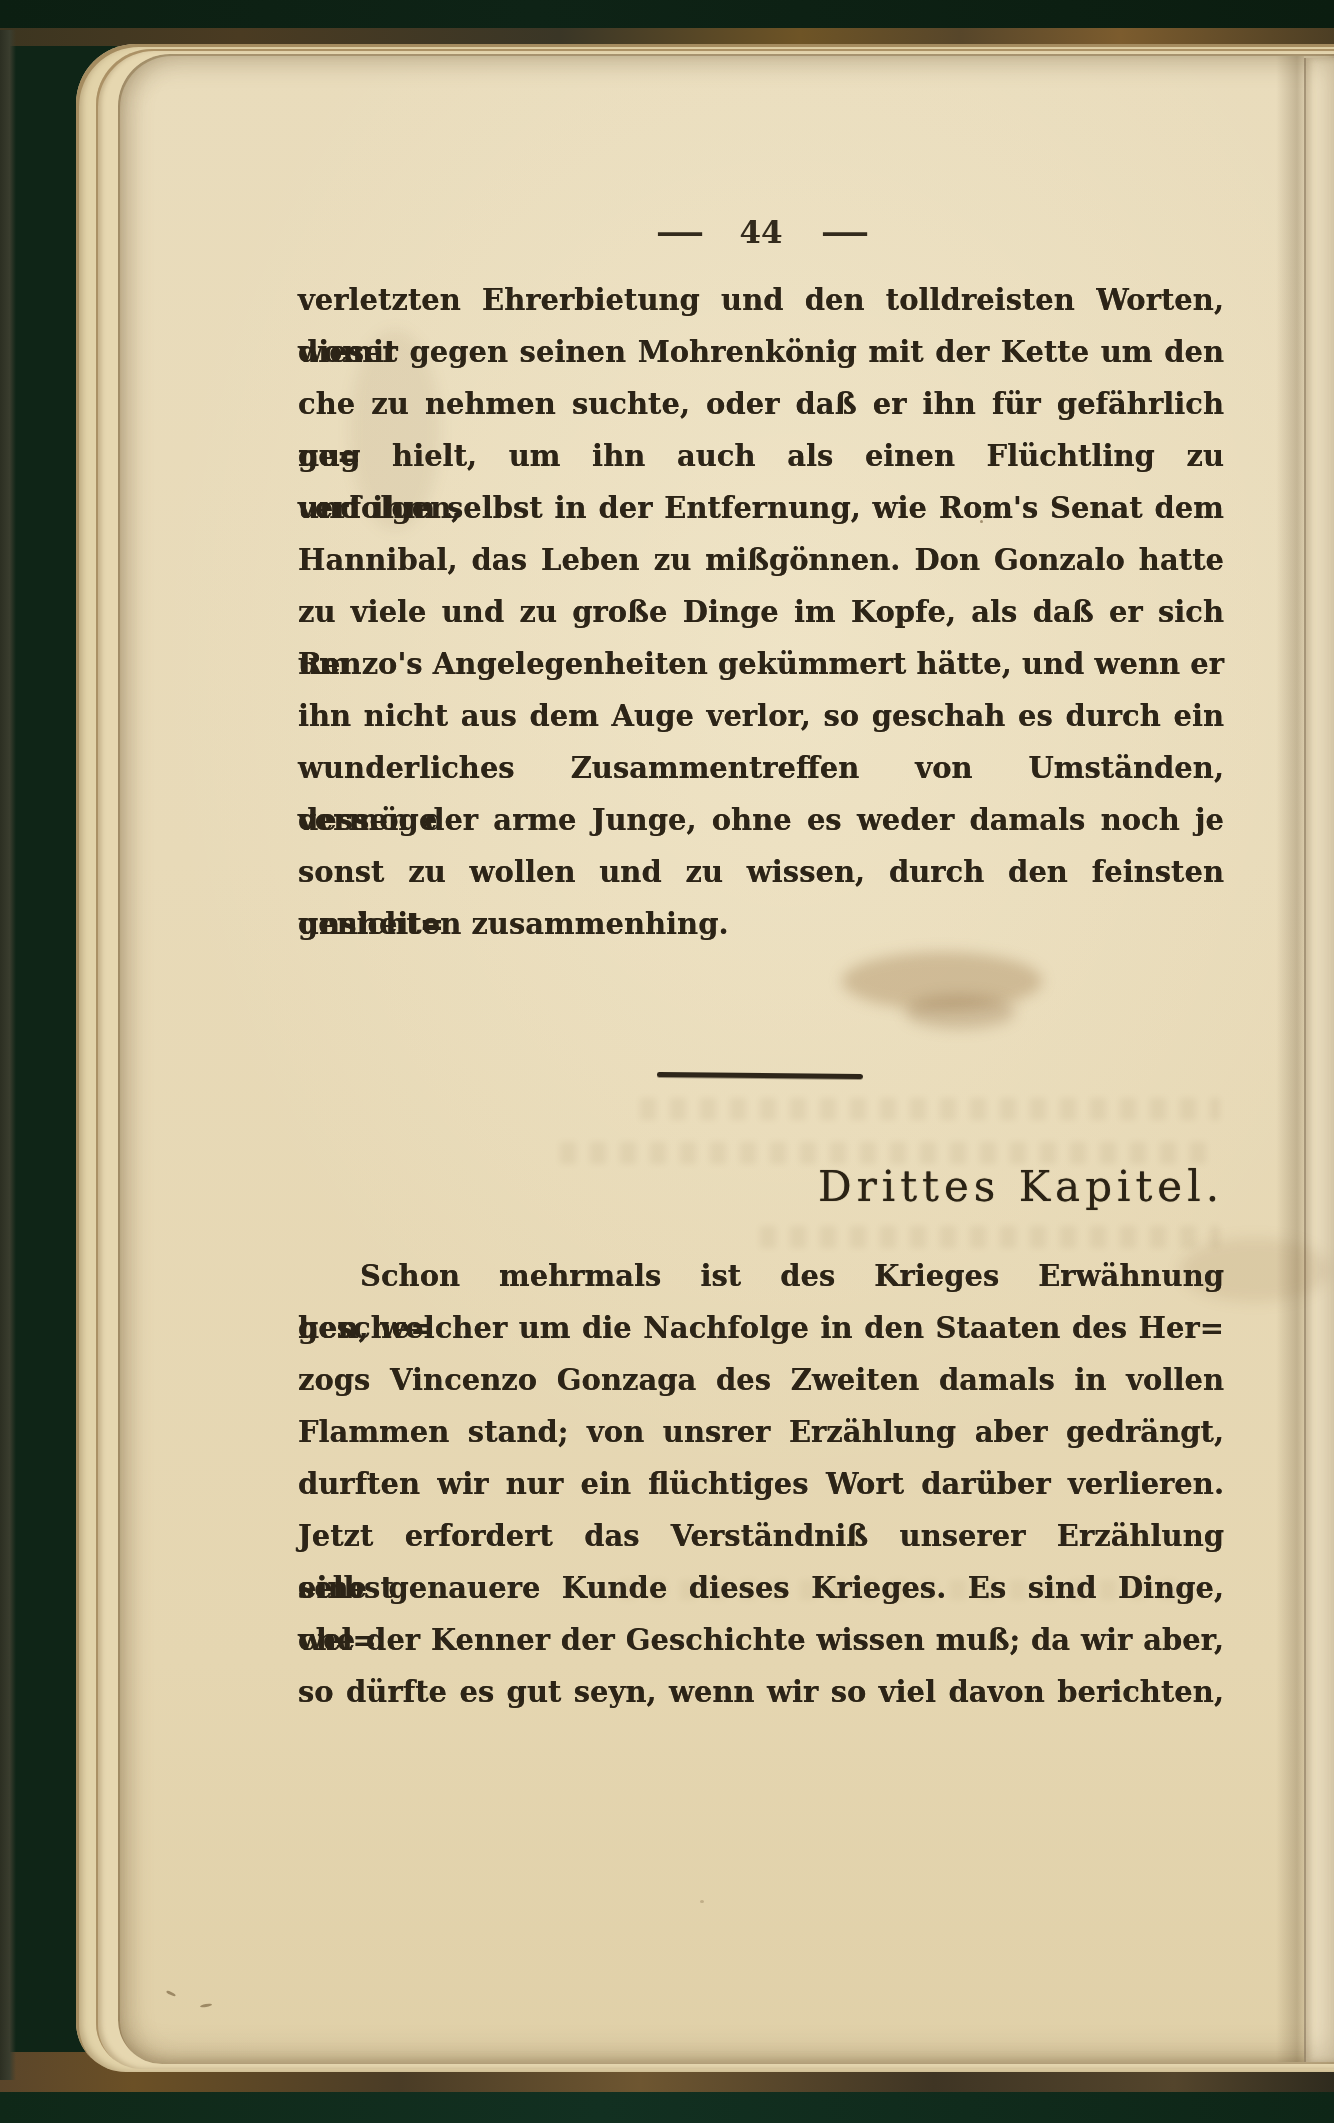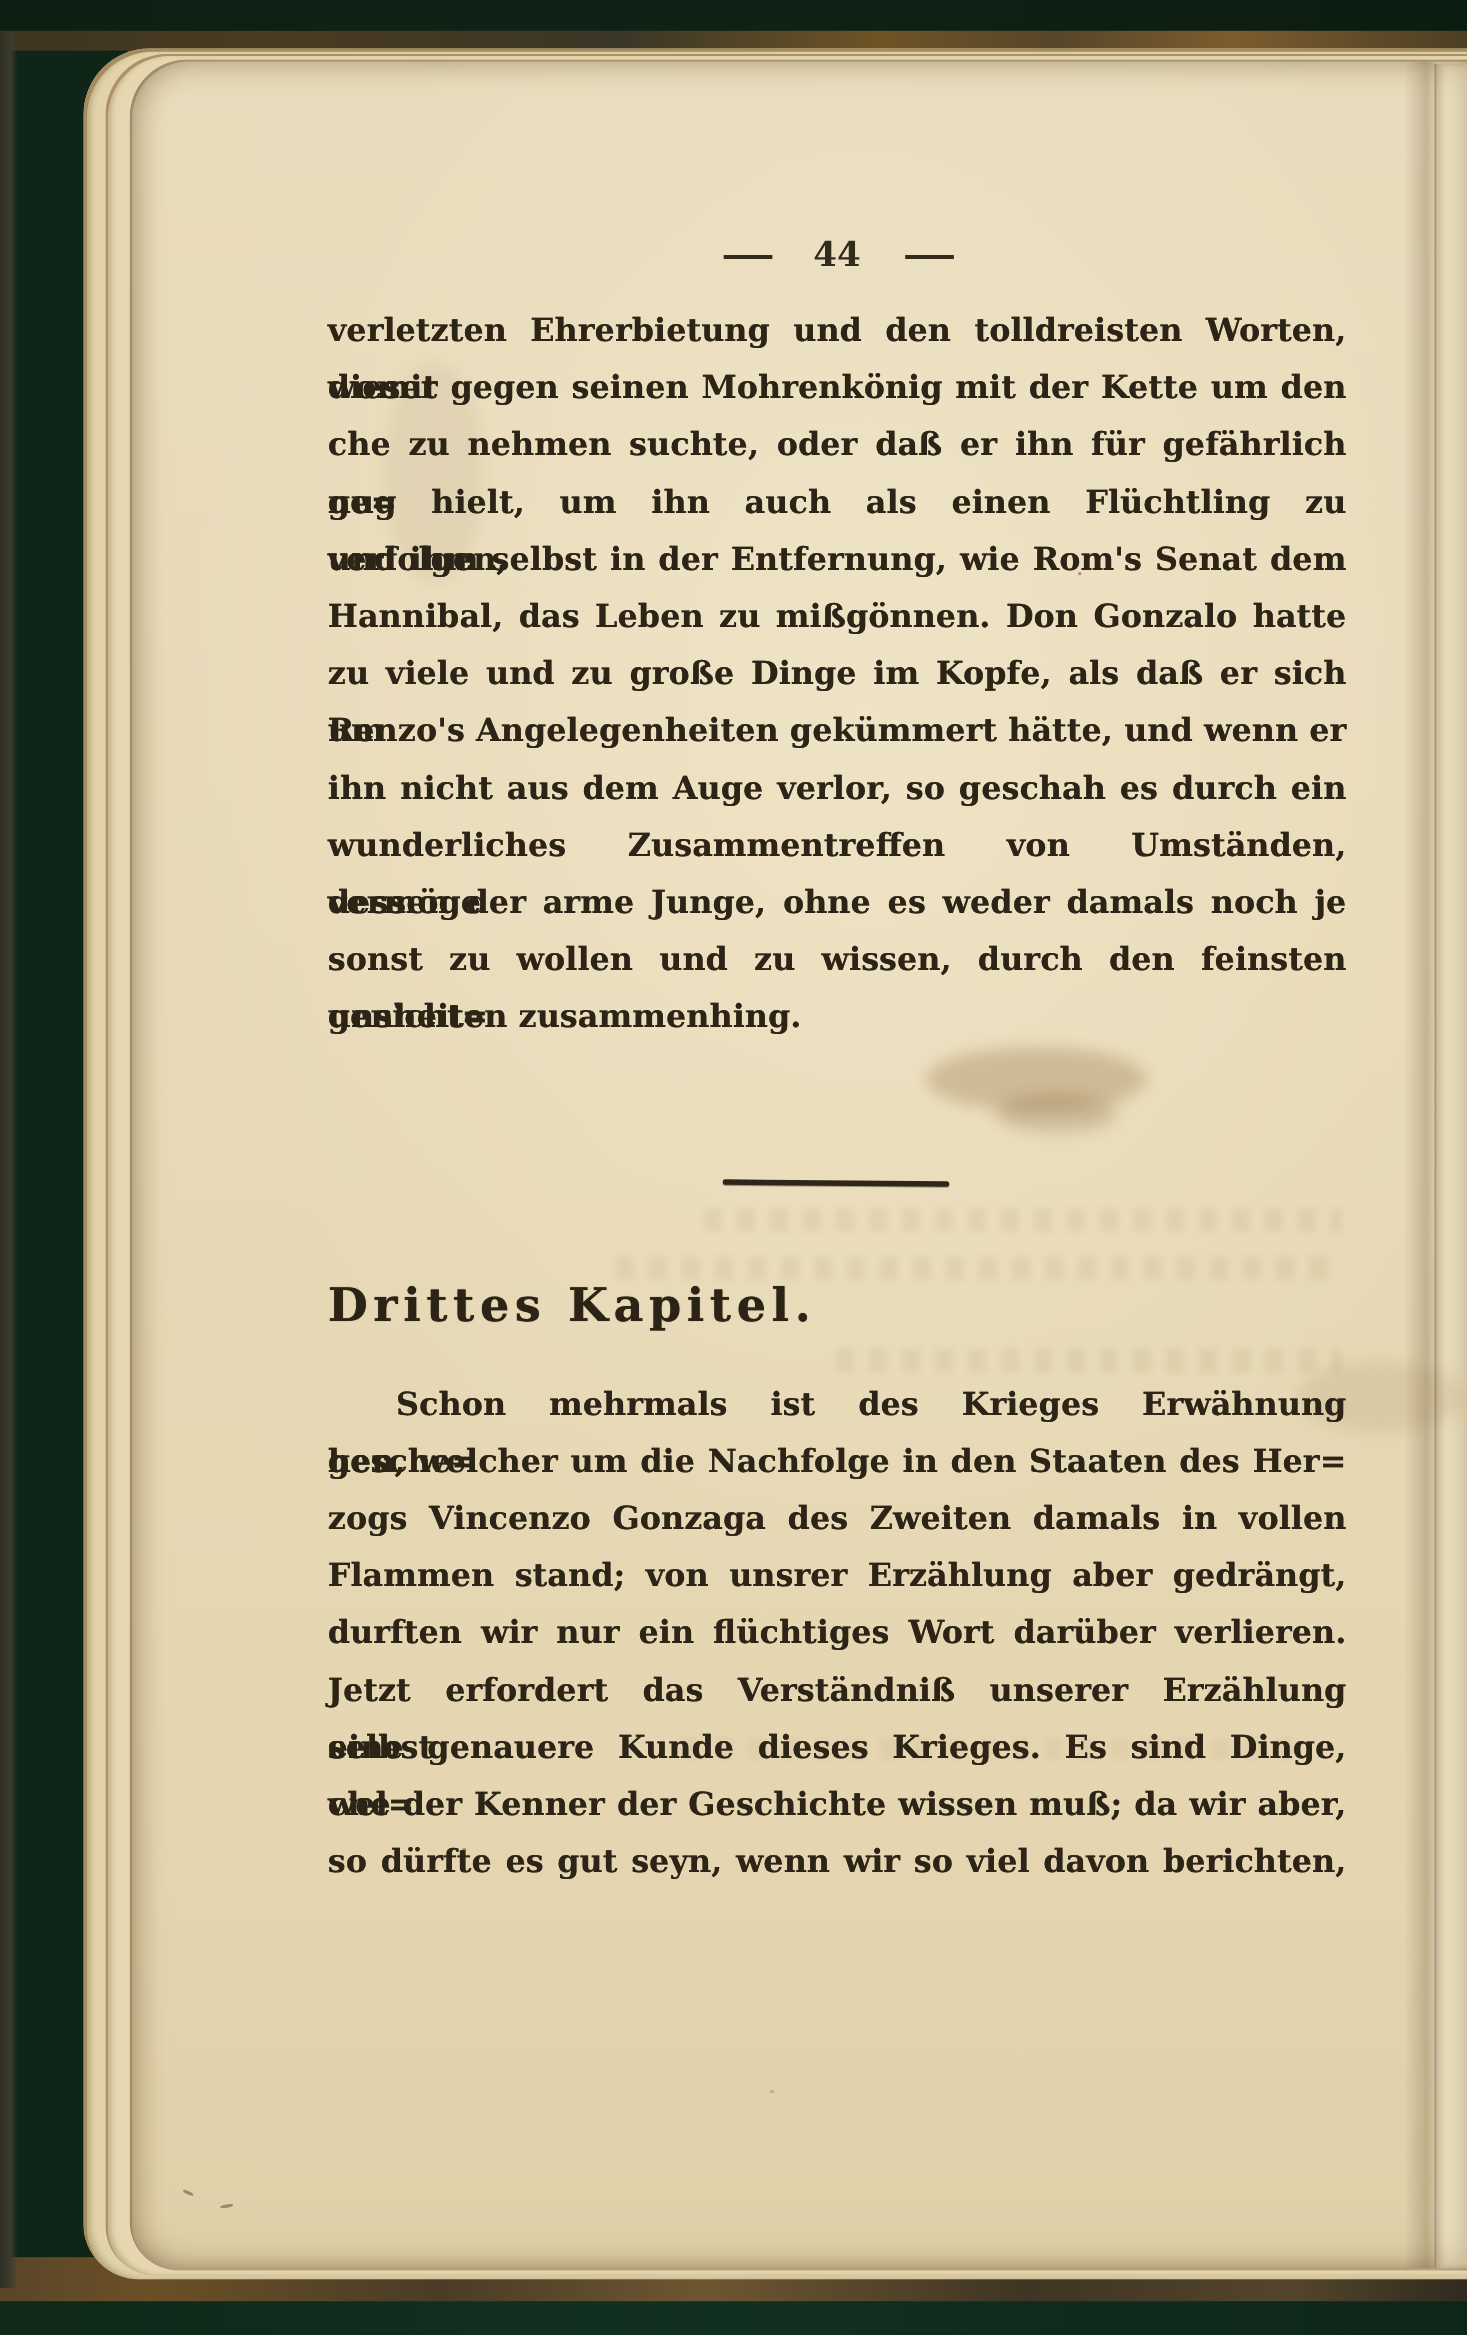--- a/index.html
+++ b/index.html
@@ -85,22 +85,22 @@
     color:#2c2417;text-shadow:0 0 .6px rgba(44,36,23,.7);}
   .para .line{height:52px;line-height:52px;text-align:justify;text-align-last:justify;
     white-space:normal;overflow:visible;}
   .para .line.no-just{text-align-last:left;}
   .para .line.indent{text-indent:62px;}
   #para1{top:274px;}
   #para2{top:1250px;}
   .divider{position:absolute;top:1073px;left:359px;width:206px;height:5px;
     background:#2e261a;border-radius:3px;transform:rotate(.5deg);
     box-shadow:0 1px 0 rgba(46,38,26,.4);}
-  .heading{position:absolute;top:1162px;left:0;width:100%;text-align:left;
-    font-size:42px;font-weight:700;letter-spacing:5px;color:#2b2315;
+  .heading{position:absolute;top:1162px;left:0;width:100%;text-align:right;
+    font-size:42px;font-weight:400;letter-spacing:5px;color:#2b2315;
     text-shadow:0 0 .8px rgba(43,35,21,.8);}
 </style>
 </head>
 <body>
 
 <div id="scene">
 
   <div class="bg-top"></div>
   <div class="bg-bottom"></div>
   <div class="cover-strip-top"></div>

